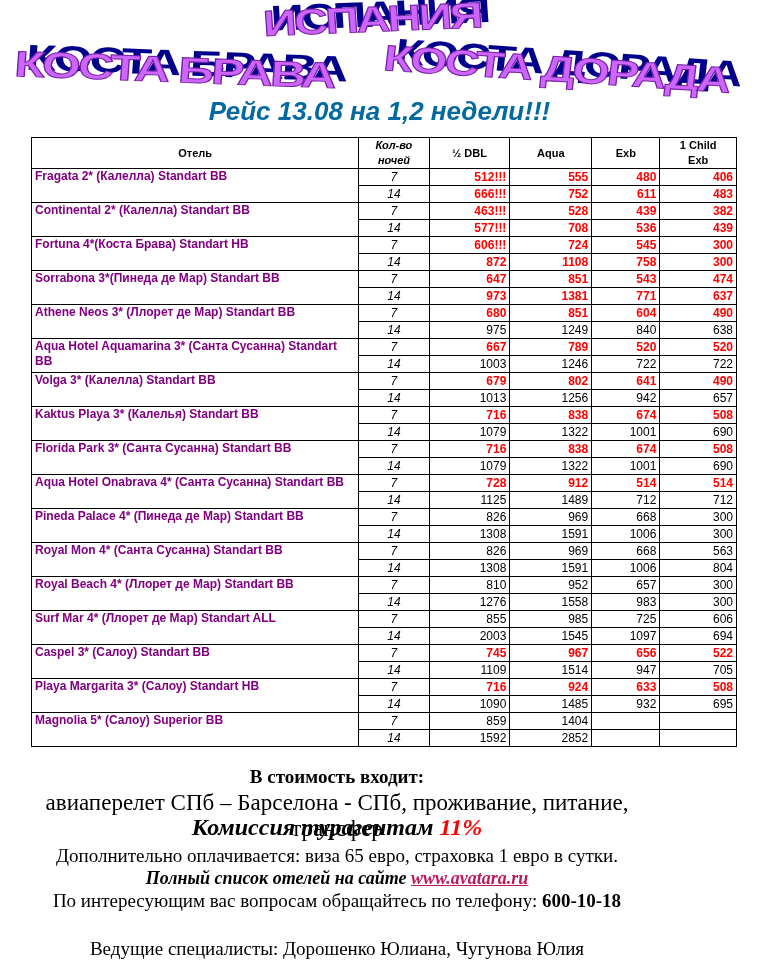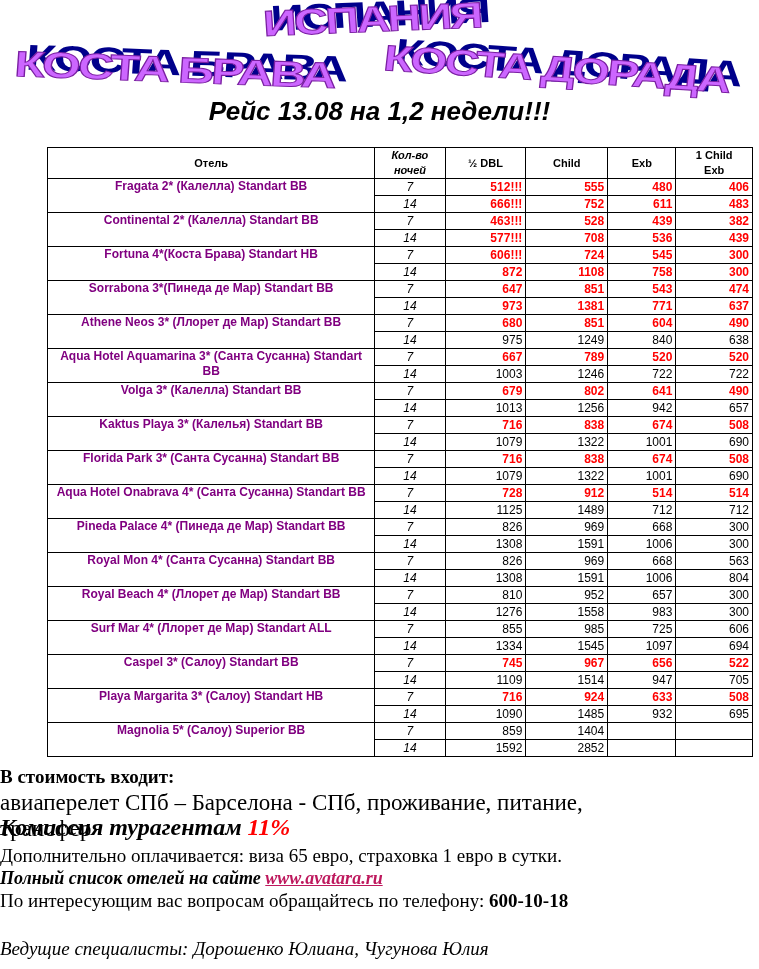--- a/index.html
+++ b/index.html
@@ -11,45 +11,45 @@
   .wa .shadow { position: absolute; color: #00008b; }
   .wa .face { position: relative; color: #cc66ff; -webkit-text-stroke: 1px #7a1fa2; }
   .wa-spain { left: 262px; top: 6px; font-size: 36px; transform: scaleX(1.3) rotate(-3deg); transform-origin: left top; }
   .wa-spain .shadow { left: 6px; top: -5px; }
   .wa-brava { left: 16px; top: 46px; font-size: 36px; transform: scaleX(1.38) rotate(3deg); transform-origin: left top; }
   .wa-brava .shadow { left: 8px; top: -7px; }
   .wa-dorada { left: 386px; top: 40px; font-size: 36px; transform: scaleX(1.33) rotate(5deg); transform-origin: left top; }
   .wa-dorada .shadow { left: 8px; top: -7px; }
 
   
-  .subtitle { position: absolute; left: 0; width: 759px; top: 96px; text-align: center; font-size: 26px; font-style: italic; font-weight: bold; color: #000000; font-family: "Liberation Sans", sans-serif; }
+  .subtitle { position: absolute; left: 0; width: 759px; top: 96px; text-align: center; font-size: 26px; font-style: italic; font-weight: bold; color: #0369a1; font-family: "Liberation Sans", sans-serif; }
 
   
-  table.prices { position: absolute; left: 31px; top: 147px; width: 706px; border-collapse: collapse; table-layout: fixed; margin-left: 16px; }
+  table.prices { position: absolute; left: 31px; top: 137px; width: 706px; border-collapse: collapse; table-layout: fixed; }
   table.prices td, table.prices th { border: 1px solid #000; padding: 0 3px; height: 16px; font-size: 12px; line-height: 15px; }
   table.prices th { font-weight: bold; font-size: 11px; color: #000; text-align: center; }
   th.h-nights { font-style: italic; line-height: 11px; }
   th.h-child { line-height: 11px; text-align: left; padding-left: 10px; }
-  td.hotel { color: #800080; font-weight: bold; text-align: center; vertical-align: top; font-size: 13px; line-height: 17px; }
+  td.hotel { color: #800080; font-weight: bold; text-align: left; vertical-align: top; font-size: 13px; line-height: 17px; }
   td.nights { font-style: italic; text-align: center; color: #000; }
   td.num { text-align: right; color: #000; }
   td.num.red { color: #ff0000; font-weight: bold; }
 
   
-  .foot { position: absolute; left: 0; width: 674px; text-align: left; font-family: "Liberation Serif", serif; color: #000; }
+  .foot { position: absolute; left: 0; width: 674px; text-align: center; font-family: "Liberation Serif", serif; color: #000; }
   .f1 { top: 766px; font-size: 19px; font-weight: bold; }
   .f2 { top: 790px; font-size: 23px; }
   .f3 { top: 814px; font-size: 24px; font-weight: bold; font-style: italic; }
   .f3 .pct { color: #ff0000; }
   .f4 { top: 845px; font-size: 19px; }
   .f5 { top: 868px; font-size: 18px; font-weight: bold; font-style: italic; }
   .f5 a { color: #be185d; text-decoration: underline; }
   .f6 { top: 890px; font-size: 19px; }
   .f6 b { font-weight: bold; }
-  .f7 { top: 938px; font-size: 19px; font-style: italic; }
+  .f7 { top: 938px; font-size: 19px; }
 </style>
 </head>
 <body>
 
 <div class="banner">
   <div class="wa wa-spain">
     <span class="shadow">ИСПАНИЯ</span>
     <span class="face">ИСПАНИЯ</span>
   </div>
   <div class="wa wa-brava">
@@ -74,21 +74,21 @@
     <col style="width:73px">
   </colgroup>
   <thead>
     <tr>
       <th style="height:27px">Отель</th>
       <th class="h-nights">
         <span>Кол-во</span><br>
         <span>ночей</span>
       </th>
       <th>½ DBL</th>
-      <th>Child</th>
+      <th>Aqua</th>
       <th>Exb</th>
       <th class="h-child">
         <span>1 Child</span><br>
         <span>Exb</span>
       </th>
     </tr>
   </thead>
   <tbody id="price-body">
       <tr>
         <td class="hotel" rowspan="2">Fragata 2* (Калелла)  Standart BB</td>
@@ -288,21 +288,21 @@
       <tr>
         <td class="hotel" rowspan="2">Surf Mar 4* (Ллорет де Мар) Standart ALL</td>
         <td class="nights">7</td>
         <td class="num">855</td>
         <td class="num">985</td>
         <td class="num">725</td>
         <td class="num">606</td>
       </tr>
       <tr>
         <td class="nights">14</td>
-        <td class="num">1334</td>
+        <td class="num">2003</td>
         <td class="num">1545</td>
         <td class="num">1097</td>
         <td class="num">694</td>
       </tr>
       <tr>
         <td class="hotel" rowspan="2">Caspel 3* (Салоу)   Standart BB</td>
         <td class="nights">7</td>
         <td class="num red">745</td>
         <td class="num red">967</td>
         <td class="num red">656</td>

